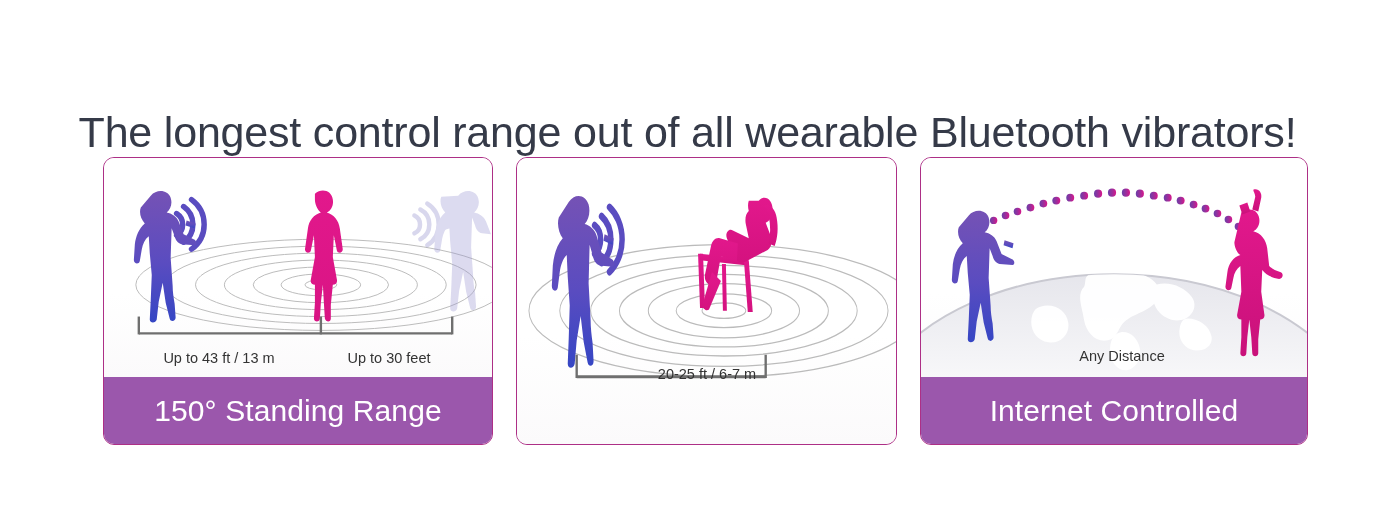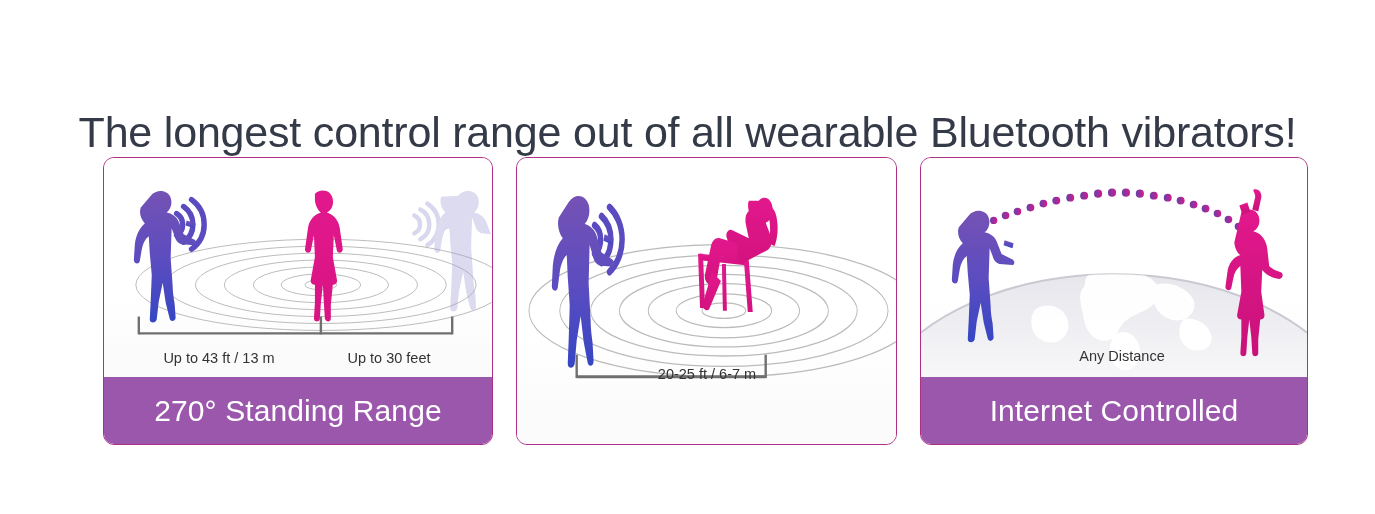--- a/index.html
+++ b/index.html
@@ -169,21 +169,21 @@
               <line x1="350" y1="160" x2="350" y2="178"></line>
               <line x1="35" y1="177" x2="350" y2="177"></line>
             </g>
           </svg>
         </div>
 
         <div class="caption cap-a">Up to 43 ft / 13 m</div>
         <div class="caption cap-b">Up to 30 feet</div>
       </div>
 
-      <div class="card-footer">270° Standing Range</div>
+      <div class="card-footer">150° Standing Range</div>
     </div>
 
     <div class="card card-sitting">
       <div class="card-body">
         <div class="scene">
           <svg viewBox="0 0 381 221" preserveAspectRatio="none" aria-hidden="true">
             <defs>
               <linearGradient id="gManB" x1="0" y1="0" x2="0" y2="1">
                 <stop offset="0%" stop-color="#7552b5"></stop>
                 <stop offset="55%" stop-color="#5a4cc0"></stop>

